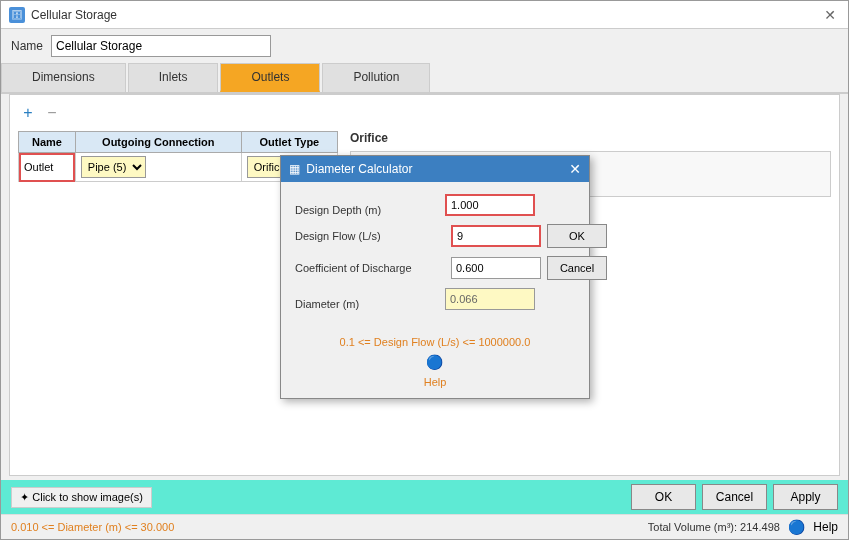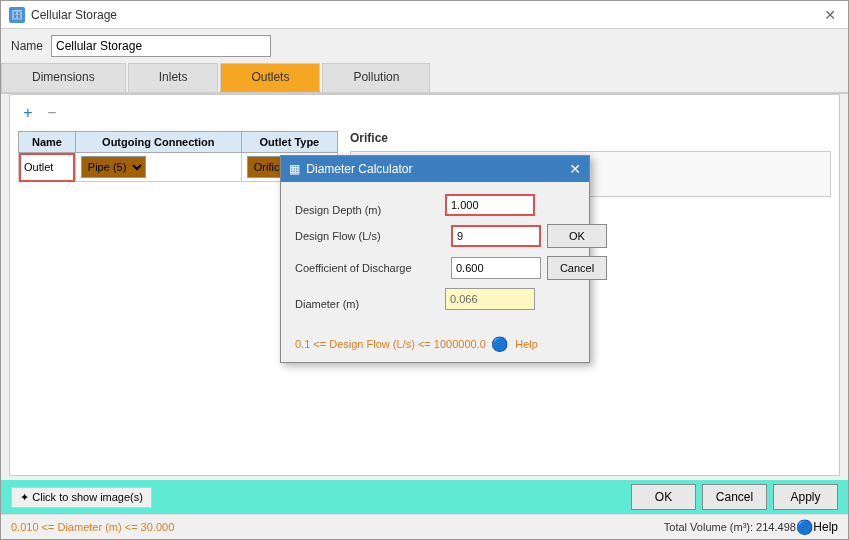--- a/index.html
+++ b/index.html
@@ -239,21 +239,21 @@
       display: flex;
       align-items: center;
       justify-content: center;
       font-size: 12px;
     }
 
     
     .dropdown-select {
       height: 22px;
       border: 1px solid #999;
-      background: #a16207;
+      background: #fef9c3;
       font-size: 11px;
       padding: 0 2px;
     }
 
     
     .dialog-overlay {
       position: absolute;
       top: 0; left: 0; right: 0; bottom: 0;
       z-index: 10;
     }
@@ -343,20 +343,21 @@
       margin-bottom: 8px;
     }
 
     .dialog-footer {
       padding: 6px 14px 10px;
       color: #e08020;
       font-size: 11px;
       display: flex;
       align-items: center;
       gap: 6px;
+      flex-direction: column;
     }
 
     .help-icon {
       color: #3c7fc1;
       font-size: 14px;
       cursor: pointer;
     }
 
     .bottom-bar {
       display: flex;
@@ -387,20 +388,21 @@
     }
 
     .footer-info {
       color: #e08020;
       font-size: 11px;
     }
 
     .footer-right {
       display: flex;
       align-items: center;
+      gap: 8px;
     }
 
     .footer-volume {
       font-size: 11px;
       color: #333;
     }
 
     .footer-help {
       color: #3c7fc1;
       font-size: 14px;

